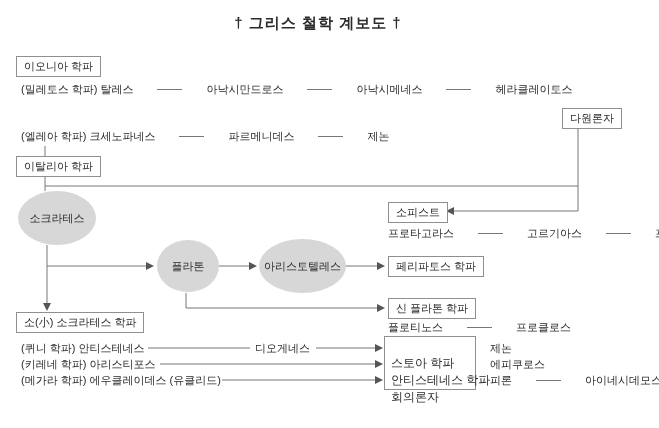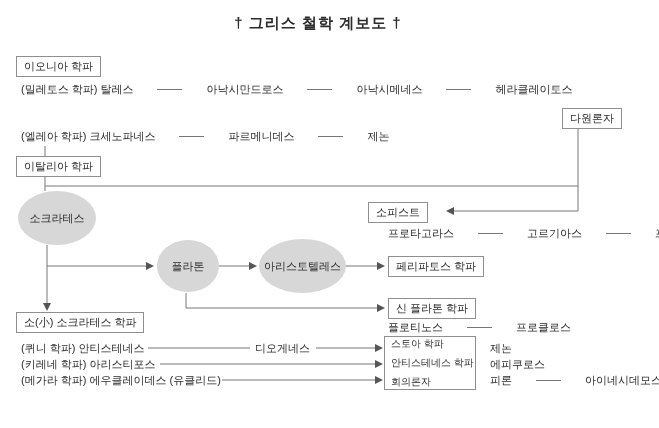--- a/index.html
+++ b/index.html
@@ -5,21 +5,21 @@
   html,body{margin:0;padding:0;background:#ffffff;}
   body{font-family:"Liberation Sans","DejaVu Sans",sans-serif;color:#2b2b2b;}
   #canvas{position:relative;width:659px;height:428px;background:#ffffff;overflow:hidden;}
   .wires{position:absolute;left:0;top:0;z-index:0;}
   .title{position:absolute;left:0;top:14px;width:612px;text-align:center;
          font-size:15px;font-weight:bold;letter-spacing:1px;z-index:2;margin-left:12px;}
   .box{position:absolute;border:1px solid #8f8f8f;background:#fff;padding:2px 7px;
        font-size:11px;white-space:nowrap;z-index:2;}
   .gbox{position:absolute;border:1px solid #8f8f8f;background:#fff;width:92px;height:54px;
         box-sizing:border-box;display:flex;flex-direction:column;justify-content:space-between;
-        padding:0 6px;font-size:10px;z-index:2;}
+        padding:18px 6px;font-size:12px;z-index:2;}
   .gbox div{white-space:nowrap;}
   .node{position:absolute;background:#d7d7d7;border-radius:50%;display:flex;align-items:center;
         justify-content:center;font-size:11px;white-space:nowrap;z-index:2;}
   .row{position:absolute;display:flex;align-items:center;gap:24px;font-size:11px;
        white-space:nowrap;z-index:2;}
   .dash{width:25px;height:1px;background:#777;flex:0 0 auto;}
   .txt{position:absolute;font-size:11px;white-space:nowrap;z-index:2;}
   .stack{position:absolute;font-size:11px;line-height:15px;white-space:nowrap;z-index:2;}
 </style>
 </head>
@@ -75,21 +75,21 @@
     <span class="dash"></span>
     <span>파르메니데스</span>
     <span class="dash"></span>
     <span>제논</span>
   </div>
 
   <div class="box" style="left:562px;top:108px;font-family:Liberation Serif, serif;">다원론자</div>
 
   <div class="node" style="left:18px;top:191px;width:78px;height:54px;">소크라테스</div>
 
-  <div class="box" style="left:368px;top:202px;">소피스트</div>
+  <div class="box" style="left:388px;top:202px;">소피스트</div>
   <div class="row" style="left:388px;top:226px;">
     <span>프로타고라스</span>
     <span class="dash"></span>
     <span>고르기아스</span>
     <span class="dash"></span>
     <span>프로디코스</span>
   </div>
 
   <div class="node" style="left:157px;top:240px;width:62px;height:52px;">플라톤</div>
   <div class="node" style="left:259px;top:239px;width:87px;height:54px;">아리스토텔레스</div>

